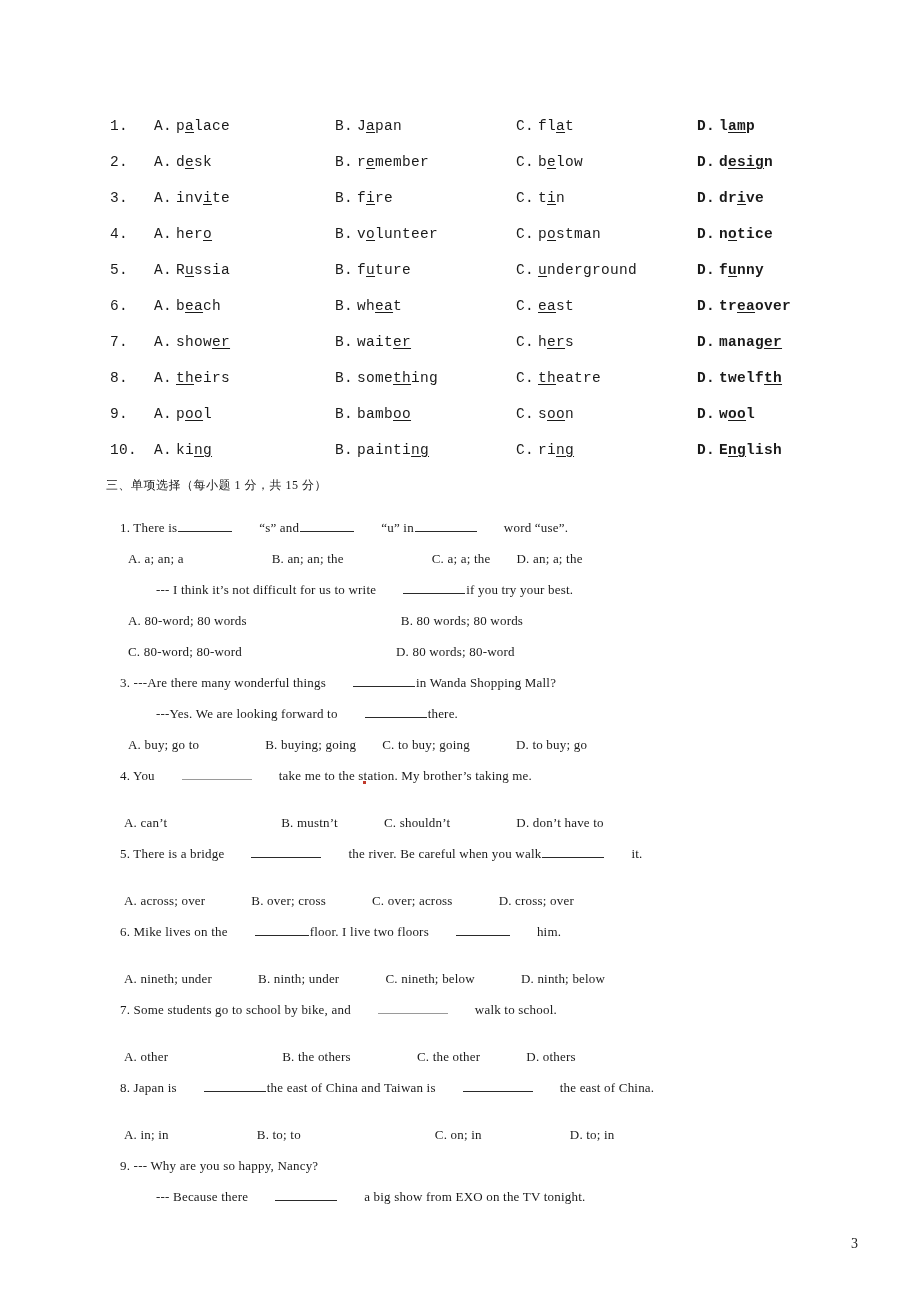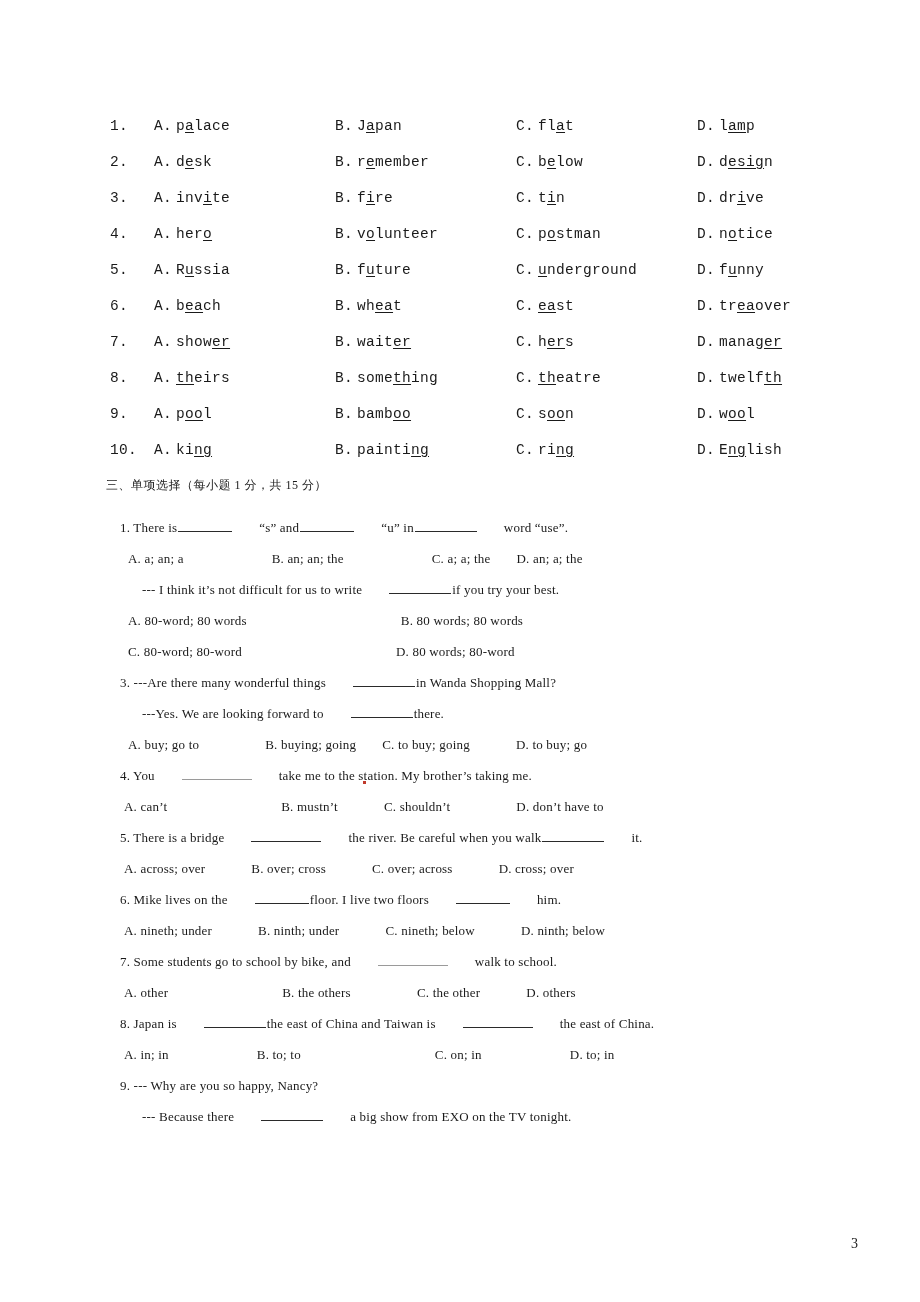--- a/index.html
+++ b/index.html
@@ -40,21 +40,21 @@
   }
   .col-num {
     width: 44px;
     text-align: left;
     padding-left: 2px;
   }
   .col-opt {
     width: 181px;
     margin-left: 48px;
   }
-  .col-opt.last { width: auto; }
+  .col-opt.last { width: auto; font-weight: bold; }
   .opt-letter {
     display: inline-block;
     min-width: 22px;
   }
   .u { text-decoration: underline; text-underline-offset: 1.5px; }
 
   
   .cn-heading {
     position: absolute;
     left: 106px;
@@ -74,24 +74,24 @@
     width: 790px;
   }
   .q-stem, .q-cont, .q-opts {
     font-size: 13px;
     line-height: 31px;
     white-space: nowrap;
     letter-spacing: 0.2px;
     font-family: Liberation Serif, serif;
   }
   .q-stem { margin-left: 10px; }
-  .q-cont { margin-left: 32px; }
+  .q-cont { margin-left: 46px; }
   .q-opts { margin-left: 22px; }
   .q-opts.indent2 { margin-left: 18px; }
-  .q-opts.indent3 { margin-left: 14px; }
+  .q-opts.indent3 { margin-left: 14px; margin-top: 16px; }
 
   .blank {
     display: inline-block;
     border-bottom: 1px solid #2a2a2a;
     vertical-align: baseline;
     height: 0.95em;
     margin: 0 1px;
   }
   .blank.w2 { width: 54px; }
   .blank.w3 { width: 62px; }

